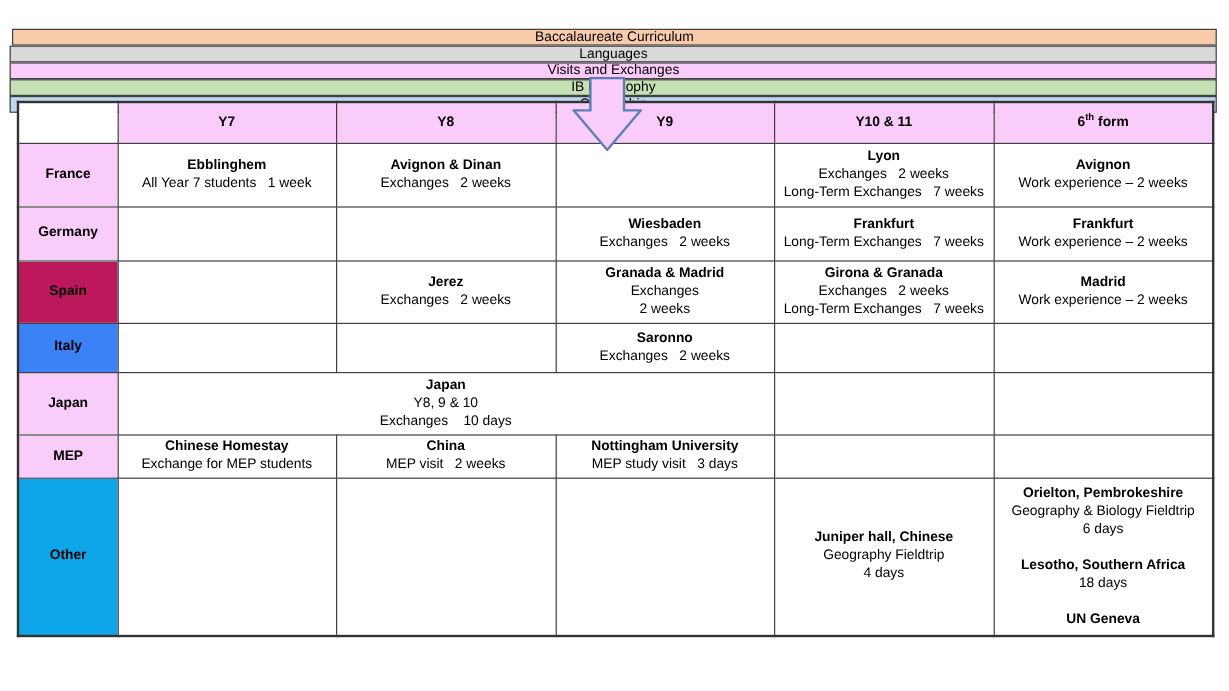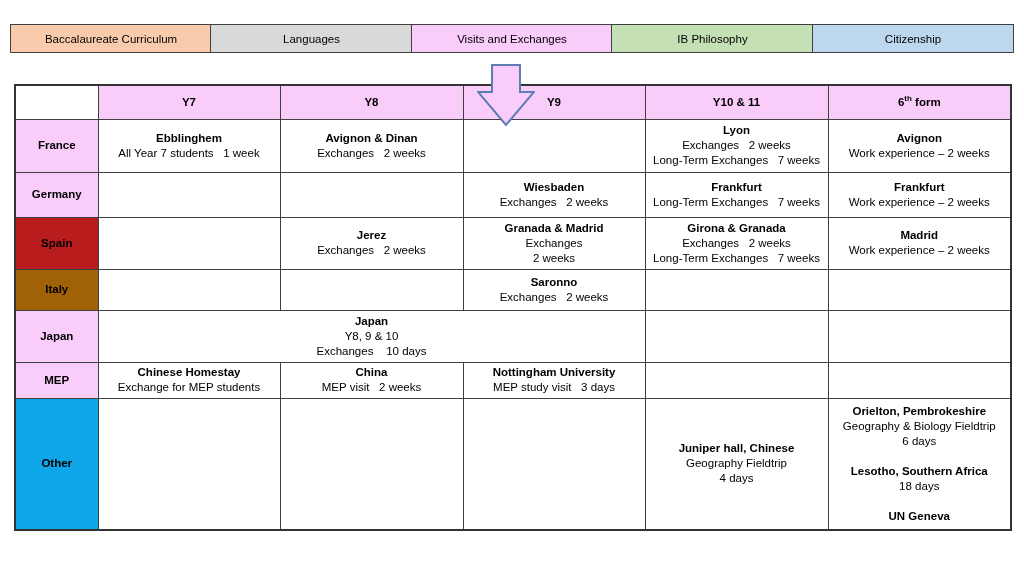--- a/index.html
+++ b/index.html
@@ -1,21 +1,21 @@
 <!DOCTYPE html>
 <html><head>
 <meta charset="utf-8">
 <style>
   html,body { margin:0; padding:0; background:#ffffff; }
   .canvas {
     position:relative; width:1024px; height:576px; background:#ffffff;
     font-family:"Liberation Sans", sans-serif; color:#000; overflow:hidden;
   }
   
-  .tabs { position:absolute; left:10px; top:24px; width:1004px; height:29px; display:flex; }
+  .tabs { position:absolute; left:10px; top:24px; width:1004px; height:29px; display:flex;flex-direction:column; }
   .tab {
     flex:1 1 0; display:flex; align-items:center; justify-content:center;
     font-size:11.5px; border:1.6px solid #404040; box-sizing:border-box;
     margin-left:-1.6px;
   }
   .tab:first-child { margin-left:0; }
   .dots {
     background-image: radial-gradient(rgba(60,60,60,0.14) 0.8px, transparent 0.9px);
     background-size:5px 5px;
   }
@@ -124,21 +124,21 @@
           <td>
             <div class="line bold">Frankfurt</div>
             <div class="line">Long-Term Exchanges   7 weeks</div>
           </td>
           <td>
             <div class="line bold">Frankfurt</div>
             <div class="line">Work experience – 2 weeks</div>
           </td>
         </tr>
         <tr style="height: 52px;">
-          <td class="row-label pinkdots" style="background: #b91c1c;">Spain</td>
+          <td class="row-label pinkdots" style="background: #be185d;">Spain</td>
           <td></td>
           <td>
             <div class="line bold">Jerez</div>
             <div class="line">Exchanges   2 weeks</div>
           </td>
           <td>
             <div class="line bold">Granada &amp; Madrid</div>
             <div class="line">Exchanges</div>
             <div class="line">2 weeks</div>
           </td>
@@ -146,21 +146,21 @@
             <div class="line bold">Girona &amp; Granada</div>
             <div class="line">Exchanges   2 weeks</div>
             <div class="line">Long-Term Exchanges   7 weeks</div>
           </td>
           <td>
             <div class="line bold">Madrid</div>
             <div class="line">Work experience – 2 weeks</div>
           </td>
         </tr>
         <tr style="height: 41px;">
-          <td class="row-label pinkdots" style="background: #a16207; margin-left: 44px;">Italy</td>
+          <td class="row-label pinkdots" style="background: #3b82f6; margin-left: 44px;">Italy</td>
           <td></td>
           <td></td>
           <td>
             <div class="line bold">Saronno</div>
             <div class="line">Exchanges   2 weeks</div>
           </td>
           <td></td>
           <td></td>
         </tr>
         <tr style="height: 52px;">

